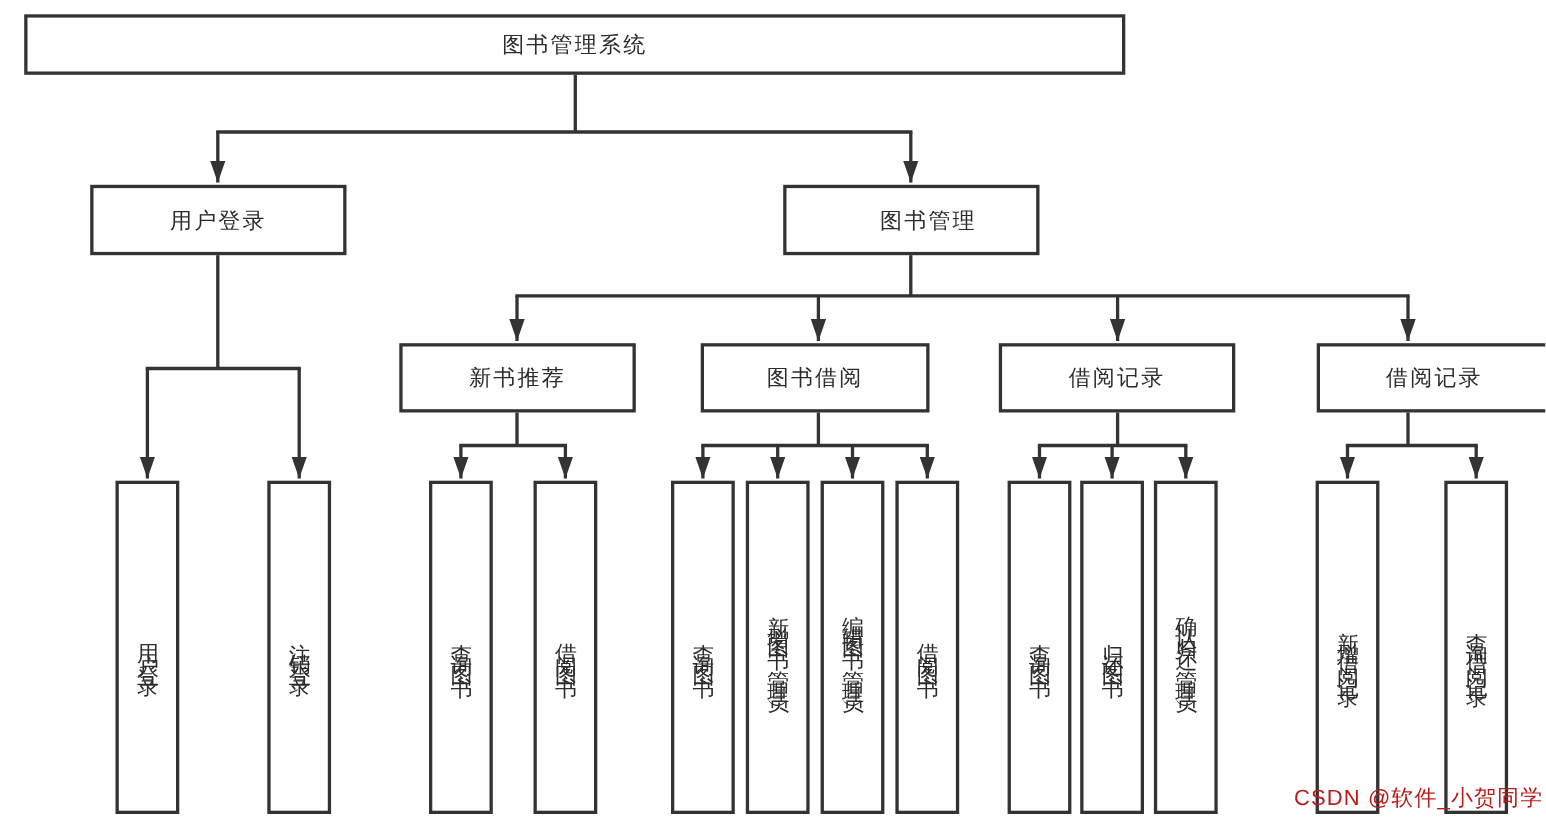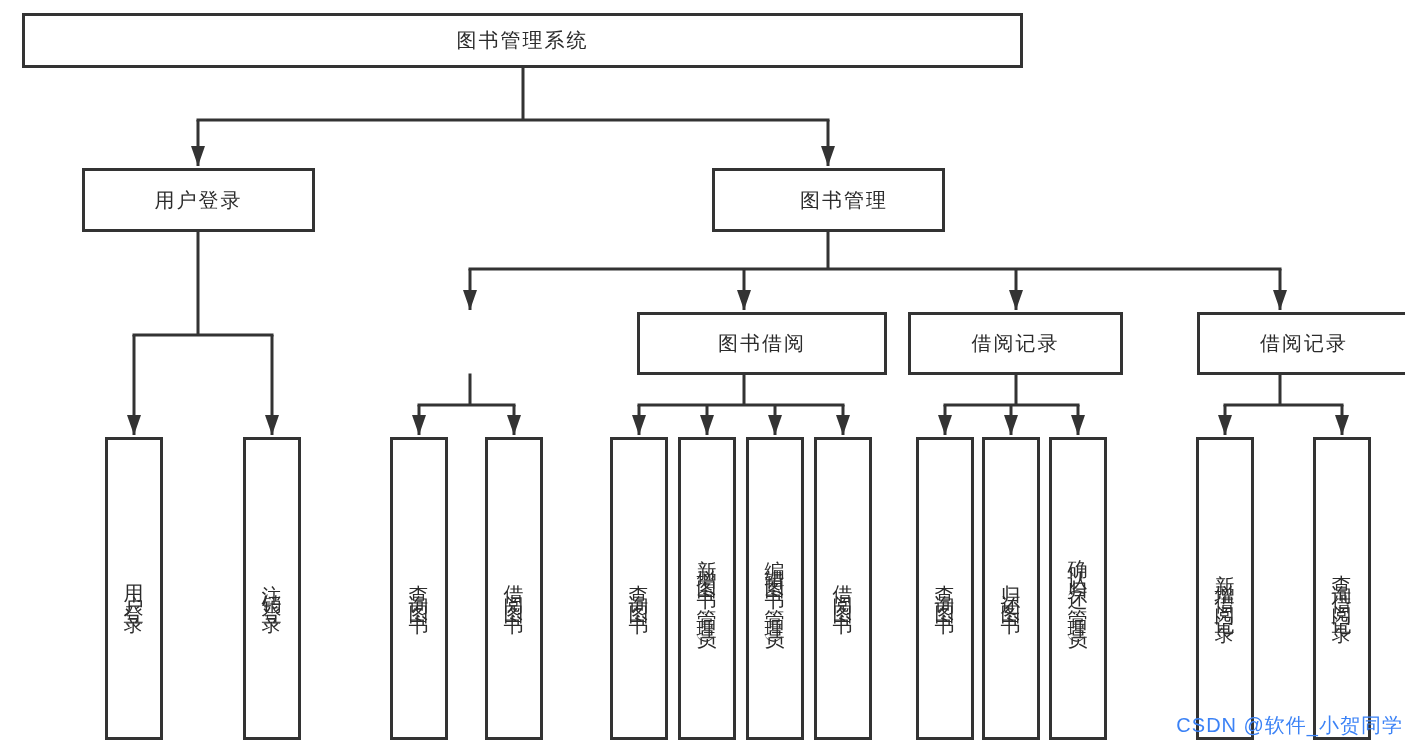--- a/index.html
+++ b/index.html
@@ -56,21 +56,21 @@
     letter-spacing: 10px;
     line-height: 1;
     white-space: nowrap;
   }
   .watermark {
     position: absolute;
     top: 712px;
     right: 2px;
     font-size: 20px;
     letter-spacing: 1px;
-    color: #3b82f6;
+    color: #b91c1c;
     z-index: 5;
     white-space: nowrap;
   }
 </style>
 </head>
 <body>
 
 <div id="canvas">
 
   <svg id="connectors" viewBox="0 0 1405 747" xmlns="http://www.w3.org/2000/svg">
@@ -121,21 +121,22 @@
       <line x1="1225" y1="405" x2="1225" y2="435" marker-end="url(#ah)"></line>
       <line x1="1342" y1="405" x2="1342" y2="435" marker-end="url(#ah)"></line>
     </g>
   </svg>
 
   <div class="box" style="left:22px; top:13px; width:1001px; height:55px;">图书管理系统</div>
 
   <div class="box" style="left:82px; top:168px; width:233px; height:64px;">用户登录</div>
   <div class="box" style="left:712px; top:168px; width:233px; height:64px;padding-left:31px;">图书管理</div>
 
-  <div class="box" style="left:637px; top:312px; width:250px; height:63px;">图书借阅</div>
+  <div class="box" style="left:363px; top:312px; width:215px; height:63px;">新书推荐</div>
+  <div class="box" style="left:637px; top:312px; width:208px; height:63px;">图书借阅</div>
   <div class="box" style="left:908px; top:312px; width:215px; height:63px;">借阅记录</div>
   <div class="box" style="left:1173px; top:312px; width:214px; height:63px;margin-left:24px;">借阅记录</div>
 
   <div class="leaf" style="left:105px;">
     <span>用户登录</span>
   </div>
   <div class="leaf" style="left:243px;">
     <span>注销登录</span>
   </div>
 

